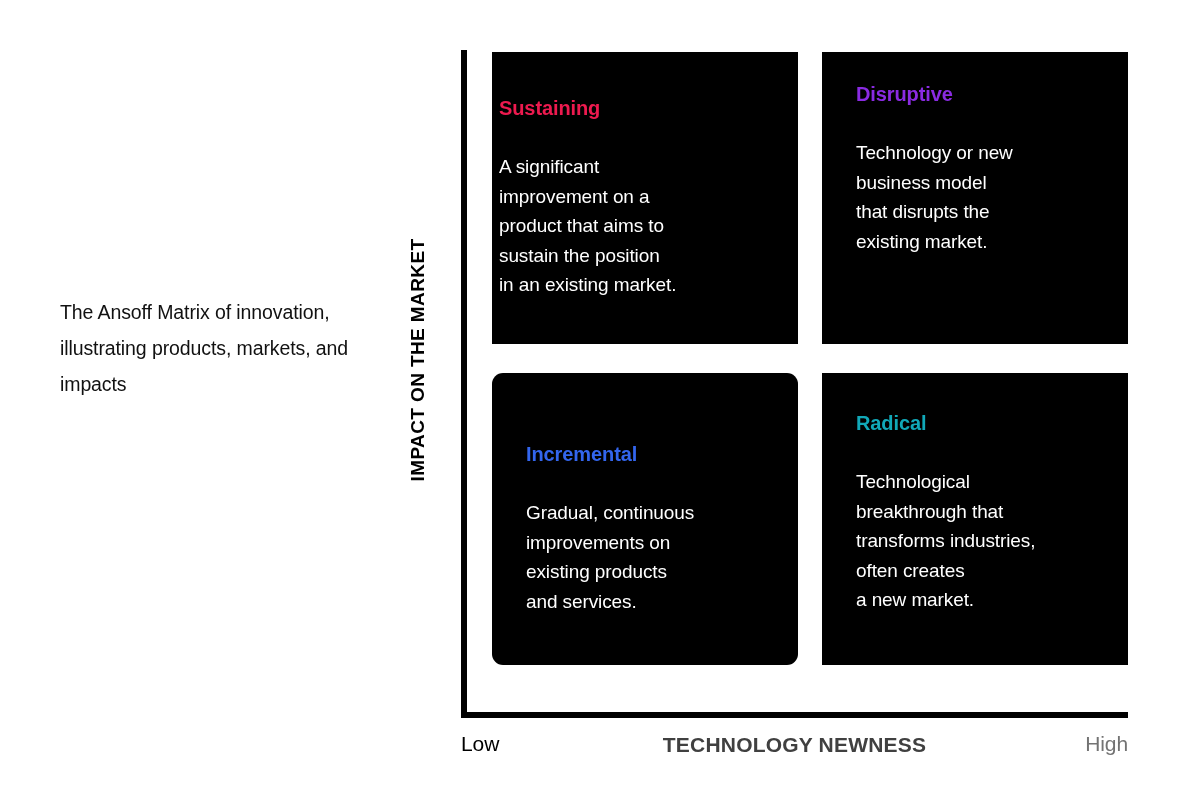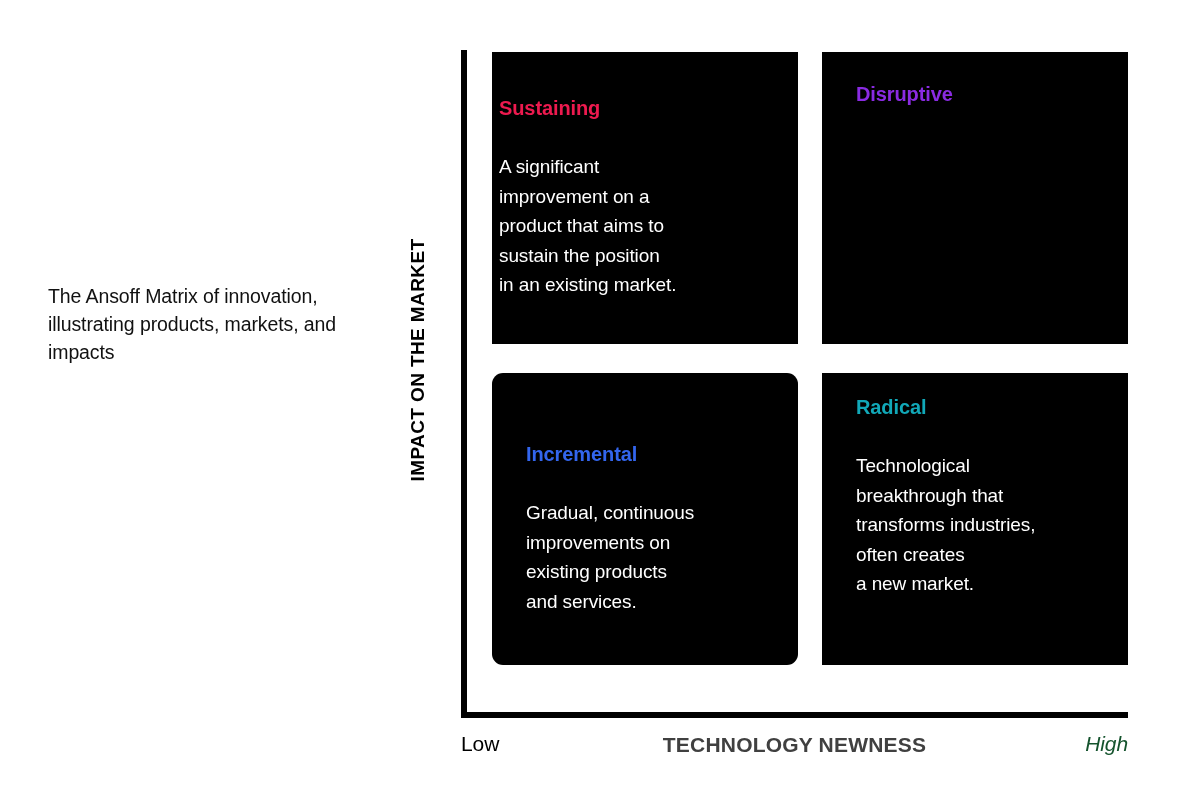--- a/index.html
+++ b/index.html
@@ -36,23 +36,23 @@
     font-weight: bold;
     color: #000000;
     letter-spacing: -0.2px;
     line-height: 26px;
     margin: 0 0 28px 0;
   }
   .caption-body {
     font-size: 19.5px;
     font-weight: normal;
     color: #111111;
-    line-height: 28px;
-    letter-spacing: -0.1px;
-    margin: 0;
+    line-height: 36px;
+    letter-spacing: -0.1px;
+    margin: 12px;
   }
 
   
   .axis-y-line {
     position: absolute;
     left: 461px;
     top: 50px;
     width: 6px;
     height: 668px;
     background: #000000;
@@ -109,23 +109,22 @@
     font-size: 21px;
     font-weight: bold;
     letter-spacing: 0.2px;
     color: #404040;
   }
   .axis-x-high {
     position: absolute;
     right: 0px;
     top: 0px;
     font-size: 21px;
-    color: #14532d;
-    letter-spacing: -0.1px;
-    font-style: italic;
+    color: #737373;
+    letter-spacing: -0.1px;
   }
 
   
   .matrix-grid {
     position: absolute;
     left: 492px;
     top: 52px;
     width: 636px;
     height: 613px;
   }
@@ -136,21 +135,21 @@
     padding: 44px 34px 0 34px;
     overflow: hidden;
   }
   .quadrant.q-tl { left: 0px;   top: 0px;   width: 306px; height: 292px; padding-left: 7px; }
   .quadrant.q-tr { left: 330px; top: 0px;   width: 306px; height: 292px; }
   .quadrant.q-bl { left: 0px;   top: 321px; width: 306px; height: 292px; border-radius: 11px; }
   .quadrant.q-br { left: 330px; top: 321px; width: 306px; height: 292px; }
 
   .quadrant.q-tr { padding-top: 30px; }
   .quadrant.q-bl { padding-top: 69px; }
-  .quadrant.q-br { padding-top: 22px; }
+  .quadrant.q-br { padding-top: 38px; }
 
   .quad-title {
     font-size: 20px;
     font-weight: bold;
     letter-spacing: -0.1px;
     line-height: 24px;
     margin: 0 0 32px 0;
   }
   .quad-body {
     font-size: 19px;
@@ -190,20 +189,24 @@
       <p class="quad-title" style="color: rgb(237, 26, 79);">Sustaining</p>
       <p class="quad-body">A significant
 improvement on a
 product that aims to
 sustain the position
 in an existing market.</p>
     </div>
 
     <div class="quadrant q-tr">
       <p class="quad-title" style="color: rgb(138, 43, 226);">Disruptive</p>
+      <p class="quad-body">Technology or new
+business model
+that disrupts the
+existing market.</p>
     </div>
 
     <div class="quadrant q-bl">
       <p class="quad-title" style="color: rgb(51, 102, 238);">Incremental</p>
       <p class="quad-body">Gradual, continuous
 improvements on
 existing products
 and services.</p>
     </div>
 

